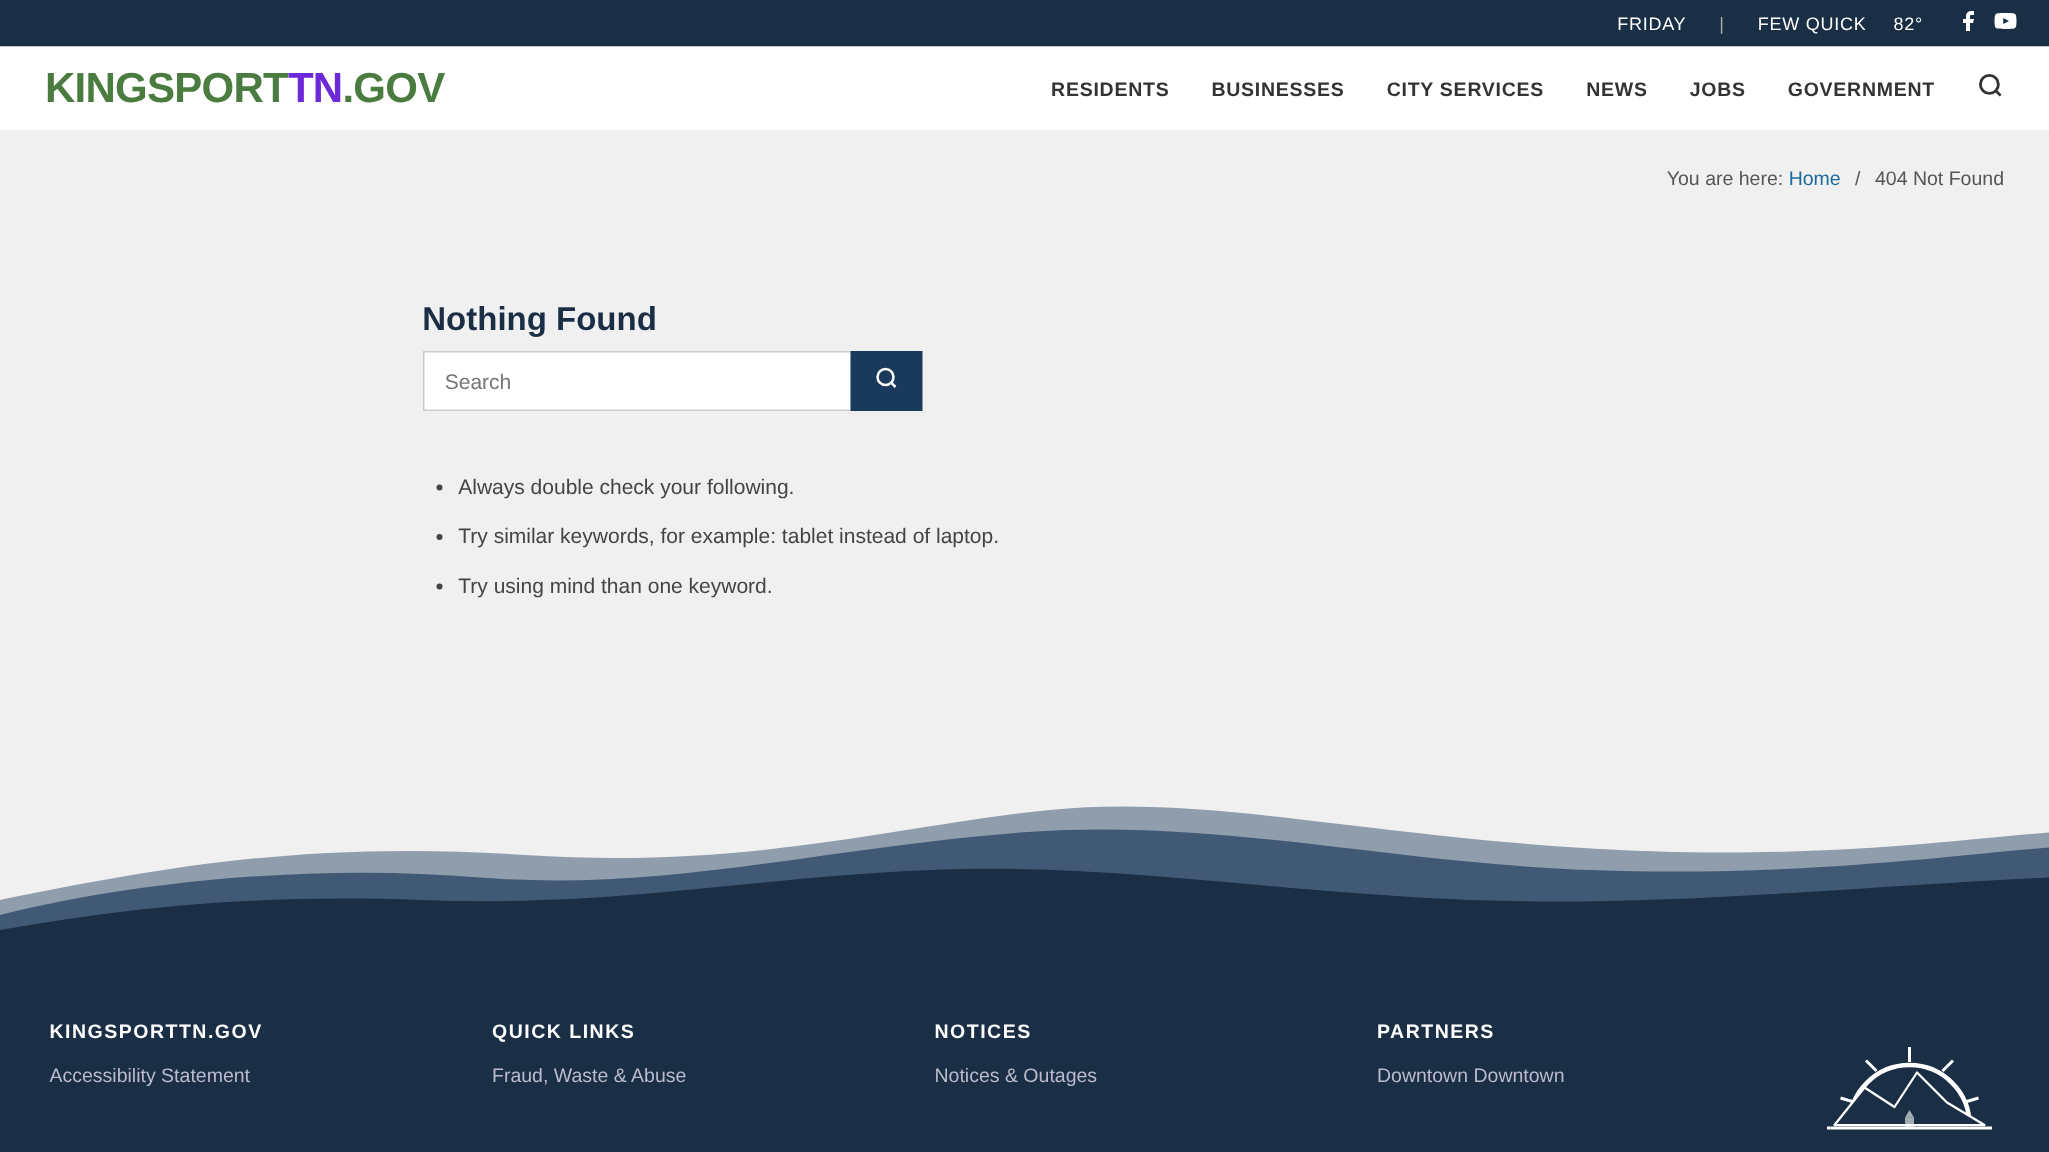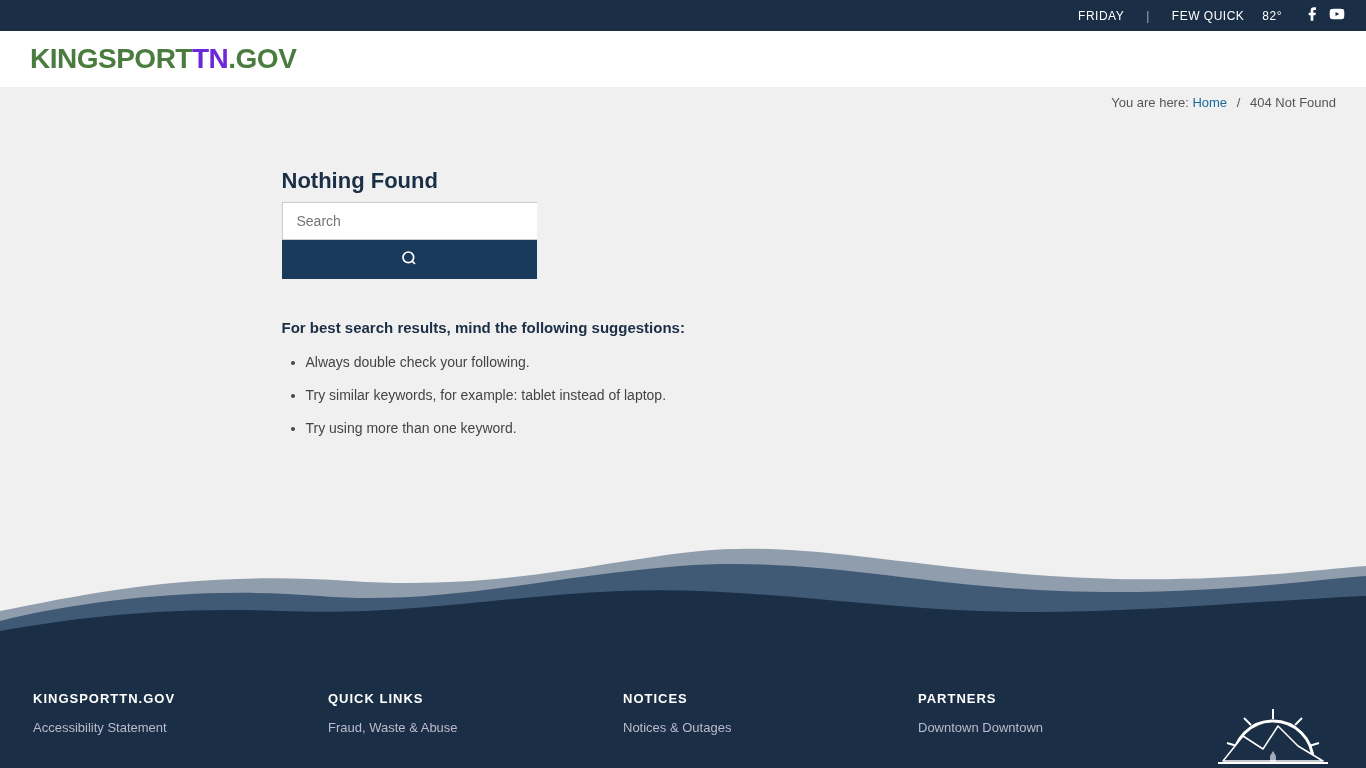--- a/index.html
+++ b/index.html
@@ -66,21 +66,21 @@
     }
     .search-icon-nav {
       font-size: 16px;
       color: #333;
       cursor: pointer;
     }
 
     
     #breadcrumb {
       background: #f0f0f0;
-      padding: 8px 30px;
+      padding: 24px 30px;
       text-align: right;
       font-size: 13px;
       color: #555;
     }
     #breadcrumb a { color: #1a6a9a; text-decoration: none; }
     #breadcrumb .separator { margin: 0 6px; }
 
     
     #main {
       background: #f0f0f0;
@@ -98,22 +98,21 @@
     .not-found-desc {
       font-size: 14px;
       color: #444;
       margin-bottom: 24px;
     }
 
     
     .search-wrapper {
       display: flex;
       margin-bottom: 40px;
-      width: 255px;
-      flex-direction: column;
+      width: 333px;
     }
     .search-input {
       flex: 1;
       padding: 10px 14px;
       font-size: 14px;
       border: 1px solid #ccc;
       border-right: none;
       outline: none;
       background: #fff;
       color: #999;
@@ -219,20 +218,34 @@
           <polygon points="9.75 15.02 15.5 12 9.75 8.98 9.75 15.02" fill="#1a2e45"></polygon>
         </svg>
     </a>
   </div>
 </div>
 
 <div id="header">
   <div class="logo">
     <span>KINGSPORT</span><span style="color:#6d28d9">TN</span><span>.GOV</span>
   </div>
+  <nav>
+    <a>RESIDENTS</a>
+    <a>BUSINESSES</a>
+    <a>CITY SERVICES</a>
+    <a>NEWS</a>
+    <a>JOBS</a>
+    <a>GOVERNMENT</a>
+    <span class="search-icon-nav">
+      <svg width="18" height="18" viewBox="0 0 24 24" fill="none" stroke="#333" stroke-width="2.5">
+          <circle cx="11" cy="11" r="8"></circle>
+          <line x1="21" y1="21" x2="16.65" y2="16.65"></line>
+        </svg>
+    </span>
+  </nav>
 </div>
 
 <div id="breadcrumb">
   <span>You are here:</span>
   <a> Home</a>
   <span class="separator">/</span>
   <span>404 Not Found</span>
 </div>
 
 <div style="background:#f0f0f0; padding: 0; margin-left: 37px;">
@@ -242,25 +255,24 @@
     <div class="search-wrapper">
       <input class="search-input" type="text" placeholder="Search" style="">
       <button class="search-btn">
         <svg width="16" height="16" viewBox="0 0 24 24" fill="none" stroke="white" stroke-width="2.5">
             <circle cx="11" cy="11" r="8"></circle>
             <line x1="21" y1="21" x2="16.65" y2="16.65"></line>
           </svg>
       </button>
     </div>
 
-    <p class="suggestions-title">For best search results, mind the following suggestions:</p>
     <ul class="suggestions-list">
       <li>Always double check your following.</li>
       <li>Try similar keywords, for example: tablet instead of laptop.</li>
-      <li>Try using more than one keyword.</li>
+      <li>Try using mind than one keyword.</li>
     </ul>
   </div>
 </div>
 
 <div id="mountain-area">
   <svg viewBox="0 0 1366 140" preserveAspectRatio="none" width="100%" height="100%" xmlns="http://www.w3.org/2000/svg">
 
     <path d="M0,100 C100,80 200,60 350,70 C500,80 600,50 700,40 C800,30 900,55 1050,65 C1200,75 1300,60 1366,55 L1366,140 L0,140 Z" fill="#2d4a6a" opacity="0.5"></path>
 
     <path d="M0,110 C80,90 200,75 320,85 C440,95 550,65 680,55 C810,45 920,75 1060,80 C1200,85 1300,70 1366,65 L1366,140 L0,140 Z" fill="#1e3d5c" opacity="0.7"></path>

